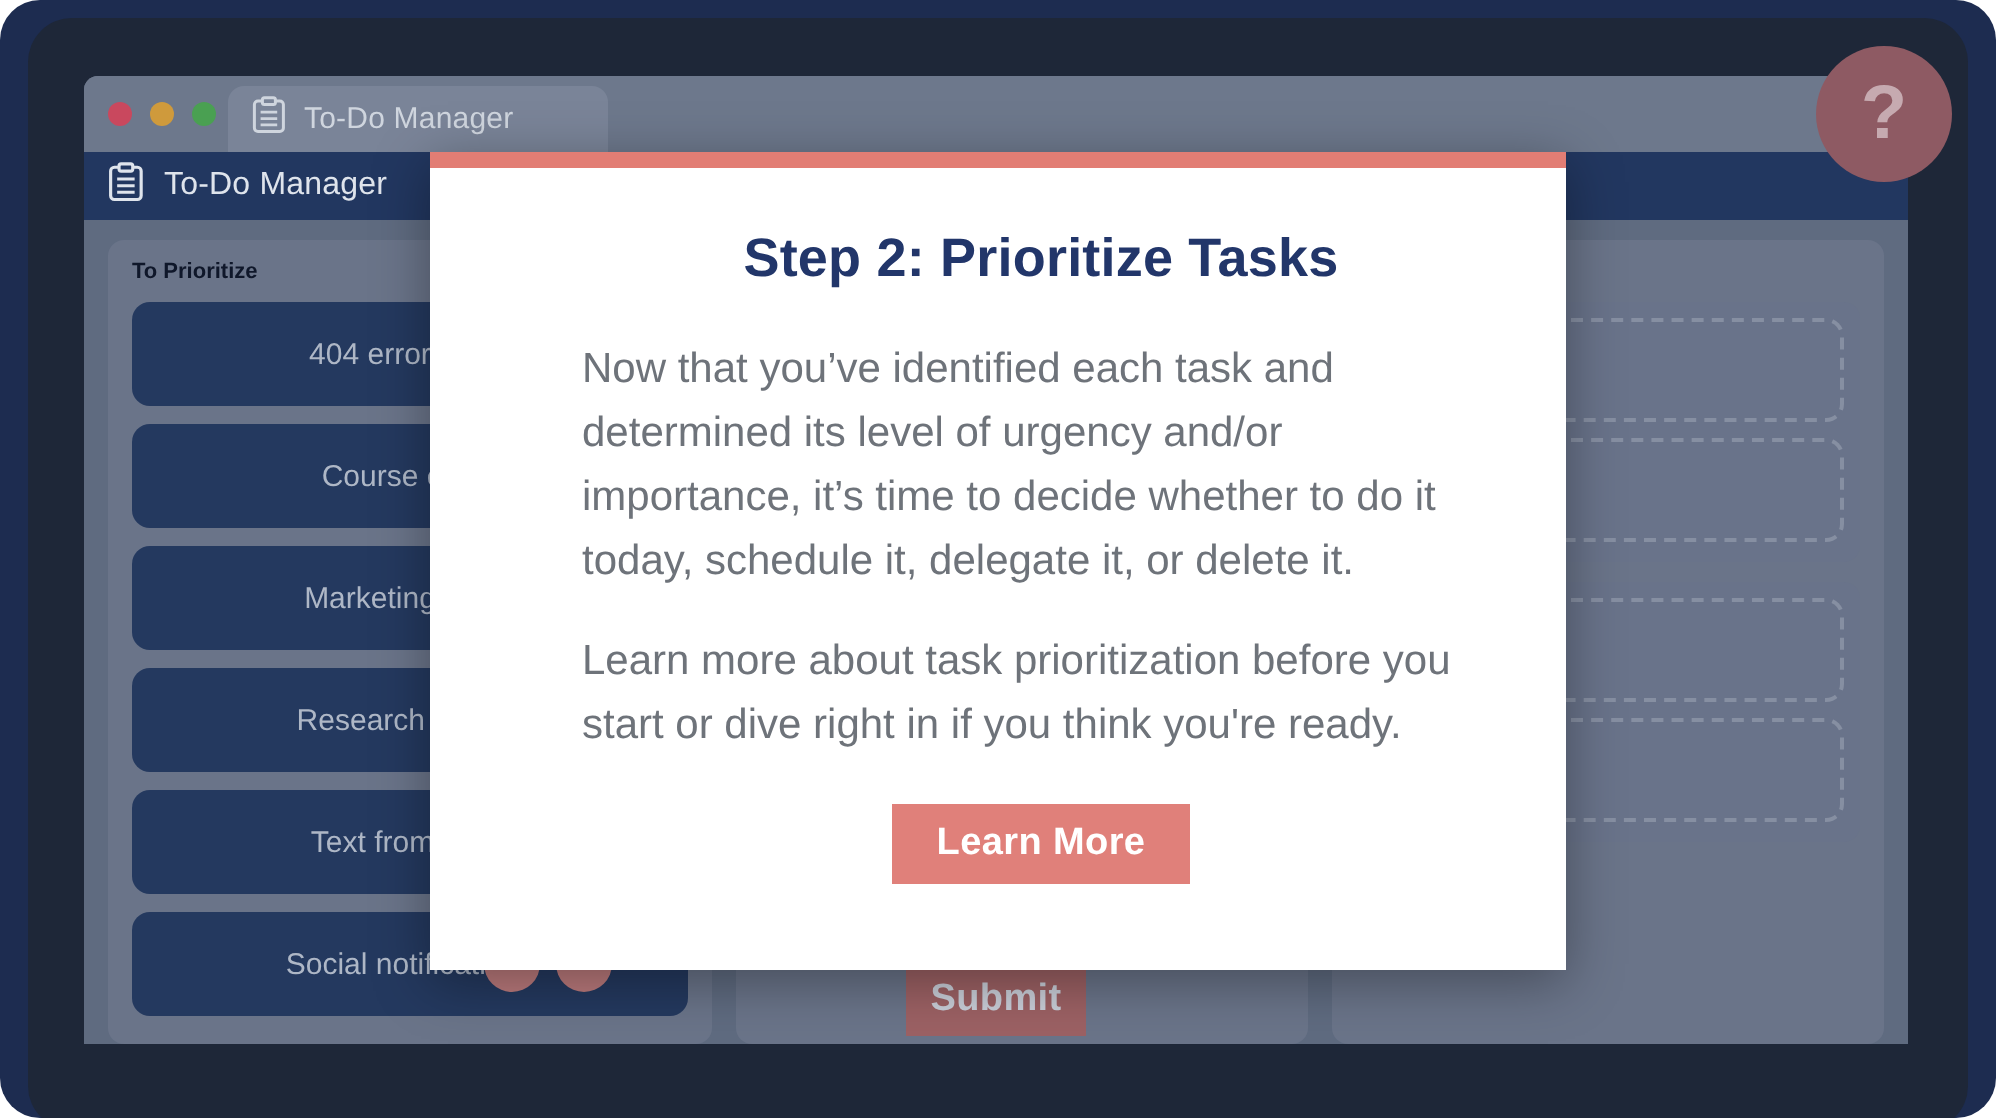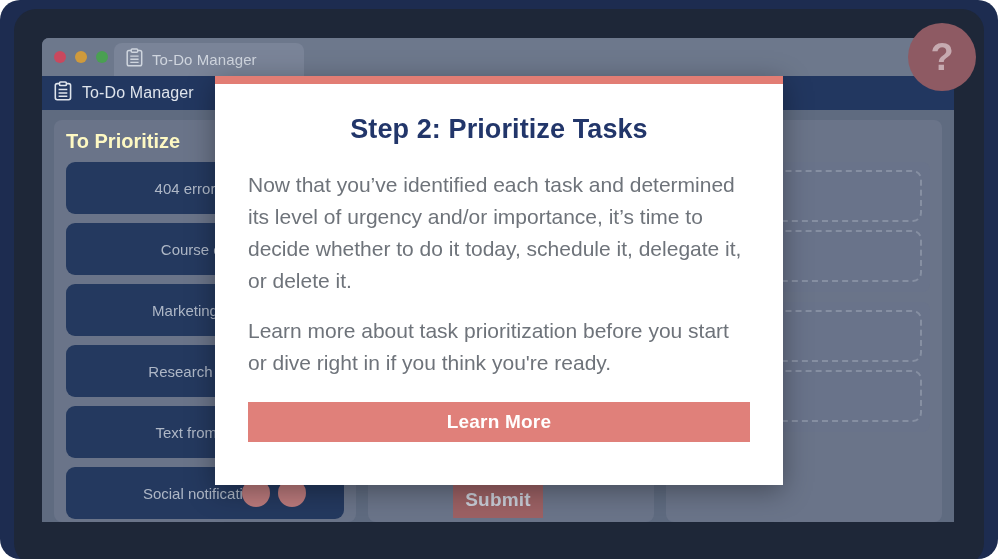--- a/index.html
+++ b/index.html
@@ -120,23 +120,23 @@
   }
 
   
   .col-left {
     width: 302px;
     background: #6a7489;
     border-radius: 8px;
     padding: 10px 12px 12px 12px;
   }
   .col-title {
-    font-size: 20px;
+    font-size: 11px;
     font-weight: bold;
-    color: #fef9c3;
+    color: #0f172a;
     margin-bottom: 9px;
     white-space: nowrap;
   }
   .task-card {
     height: 52px;
     background: #24395f;
     border-radius: 9px;
     display: flex;
     align-items: center;
     justify-content: center;
@@ -247,41 +247,41 @@
     background: #ffffff;
     z-index: 20;
     box-shadow: 0 6px 26px rgba(0,0,0,.35);
   }
   .modal-accent {
     height: 8px;
     background: #e27d74;
   }
   .modal-inner {
     padding: 30px 33px 10px 33px;
+    margin-left: 43px;
   }
   .modal-title {
     font-size: 27px;
     font-weight: bold;
     color: #22366a;
     text-align: center;
     letter-spacing: .1px;
     margin-bottom: 24px;
   }
   .modal-para {
     font-size: 21px;
     line-height: 1.52;
     color: #6e737a;
     margin-bottom: 18px;
   }
   .modal-actions {
     display: flex;
     justify-content: center;
     gap: 26px;
     margin-top: 24px;
-    flex-direction: column;
   }
   .modal-btn {
     background: #e0807a;
     color: #ffffff;
     font-size: 19px;
     font-weight: bold;
     border: none;
     padding: 9px 22px;
     letter-spacing: .2px;
     white-space: nowrap;

